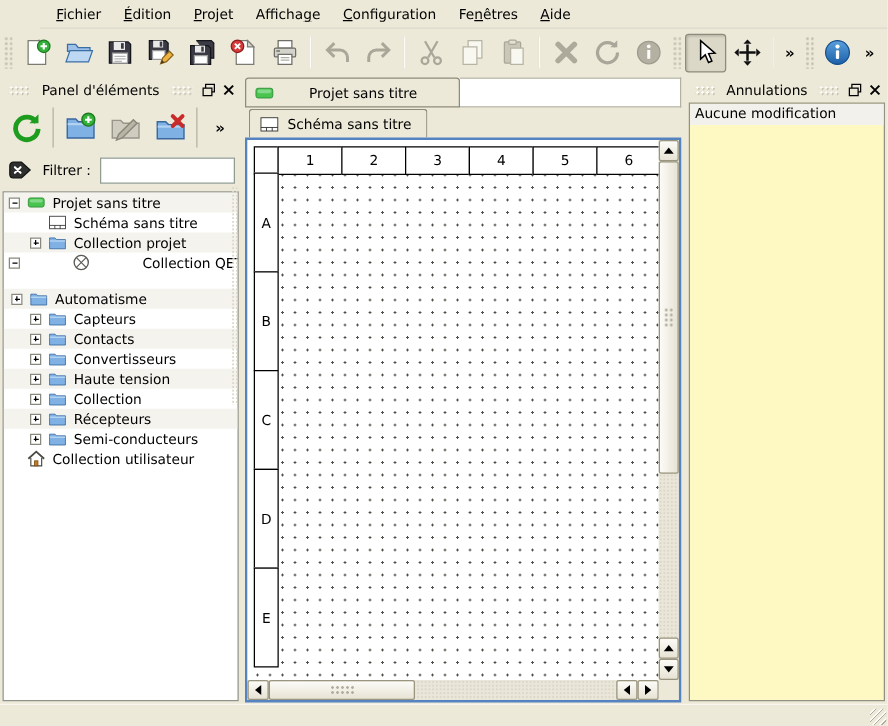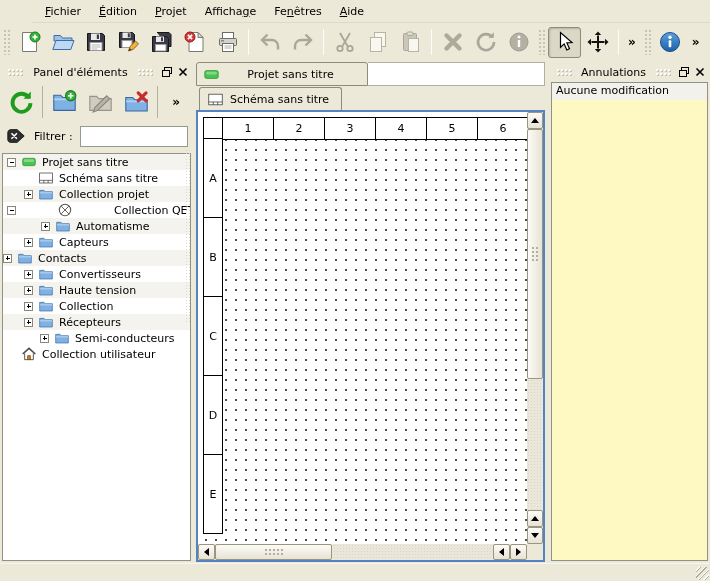--- a/index.html
+++ b/index.html
@@ -145,20 +145,21 @@
     background-image:repeating-linear-gradient(135deg, rgba(0,0,0,0) 0 2px, #fdfcf8 2px 3px, #b1ad9c 3px 4px); }
 </style>
 </head>
 <body>
 
 <div class="menubar" id="menubar">
     <div class="menu-item"><u>F</u>ichier</div>
     <div class="menu-item"><u>É</u>dition</div>
     <div class="menu-item"><u>P</u>rojet</div>
     <div class="menu-item">Afficha<u>g</u>e</div>
+    <div class="menu-item"><u>C</u>onfiguration</div>
     <div class="menu-item">Fe<u>n</u>êtres</div>
     <div class="menu-item"><u>A</u>ide</div>
   </div>
 
 <div class="toolbar" id="main-toolbar">
     <div class="tb-grip"></div>
     <div class="tb-btn">
       <span class="icon">
         <svg viewBox="0 0 24 24">
           <path d="M4.5 2.5h9l5 5v14h-14z" fill="#fff" stroke="#7b7b73"></path>
@@ -449,21 +450,21 @@
           <i class="h"></i>
         </span>
         <span class="icon tree-icon">
           <svg viewBox="0 0 24 24" fill="none" stroke="#5a5a55">
             <circle cx="12" cy="12" r="8.5" fill="#fff" stroke-width="1.6"></circle>
             <path d="M6.2 6.2l11.6 11.6M17.8 6.2L6.2 17.8" stroke-width="1.4"></path>
           </svg>
         </span>
         <span>Collection QET</span>
       </div>
-      <div class="tree-row alt" style="padding-left: 38px;">
+      <div class="tree-row alt" style="padding-left: 6px; margin-top: 13px;">
         <span class="expander">
           <i class="h"></i>
           <i class="v"></i>
         </span>
         <span class="icon tree-icon">
           <svg viewBox="0 0 24 24">
             <path d="M2.5 6.5h6.5l2 2h10.5v11h-19z" fill="#7fb1e4" stroke="#39679e"></path>
             <path d="M2.8 10.2h18.4" stroke="#b2d2f2" stroke-width="1.8"></path>
           </svg>
         </span>
@@ -475,21 +476,21 @@
           <i class="v"></i>
         </span>
         <span class="icon tree-icon">
           <svg viewBox="0 0 24 24">
             <path d="M2.5 6.5h6.5l2 2h10.5v11h-19z" fill="#7fb1e4" stroke="#39679e"></path>
             <path d="M2.8 10.2h18.4" stroke="#b2d2f2" stroke-width="1.8"></path>
           </svg>
         </span>
         <span>Capteurs</span>
       </div>
-      <div class="tree-row alt" style="">
+      <div class="tree-row alt" style="padding-left: 21px;">
         <span class="expander">
           <i class="h"></i>
           <i class="v"></i>
         </span>
         <span class="icon tree-icon">
           <svg viewBox="0 0 24 24">
             <path d="M2.5 6.5h6.5l2 2h10.5v11h-19z" fill="#7fb1e4" stroke="#39679e"></path>
             <path d="M2.8 10.2h18.4" stroke="#b2d2f2" stroke-width="1.8"></path>
           </svg>
         </span>
@@ -540,21 +541,21 @@
           <i class="v"></i>
         </span>
         <span class="icon tree-icon">
           <svg viewBox="0 0 24 24">
             <path d="M2.5 6.5h6.5l2 2h10.5v11h-19z" fill="#7fb1e4" stroke="#39679e"></path>
             <path d="M2.8 10.2h18.4" stroke="#b2d2f2" stroke-width="1.8"></path>
           </svg>
         </span>
         <span>Récepteurs</span>
       </div>
-      <div class="tree-row" style="padding-left: 21px; margin-left: 16px;">
+      <div class="tree-row" style="padding-left: 21px;">
         <span class="expander">
           <i class="h"></i>
           <i class="v"></i>
         </span>
         <span class="icon tree-icon">
           <svg viewBox="0 0 24 24">
             <path d="M2.5 6.5h6.5l2 2h10.5v11h-19z" fill="#7fb1e4" stroke="#39679e"></path>
             <path d="M2.8 10.2h18.4" stroke="#b2d2f2" stroke-width="1.8"></path>
           </svg>
         </span>

